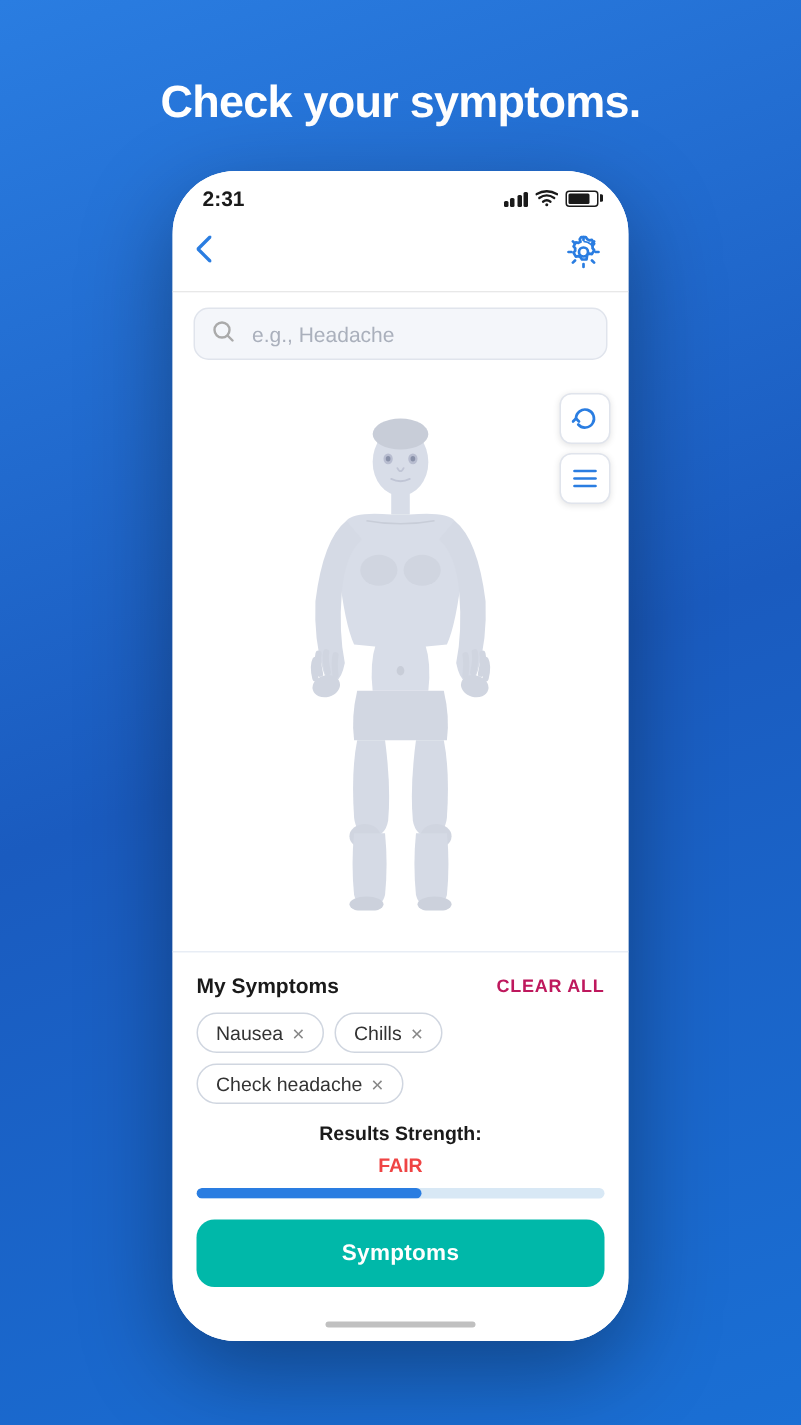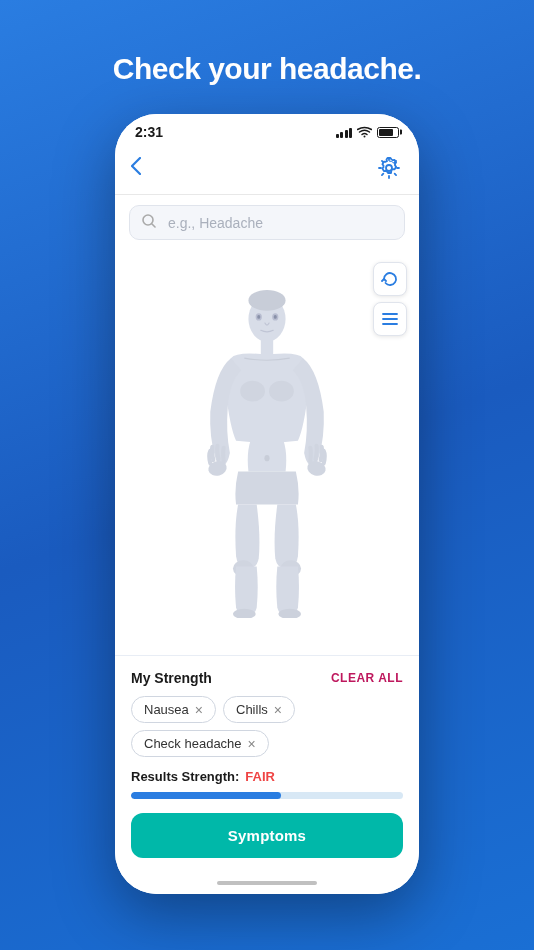--- a/index.html
+++ b/index.html
@@ -252,25 +252,27 @@
     .tag-remove {
       color: #888;
       font-size: 14px;
       font-weight: 400;
       line-height: 1;
       cursor: pointer;
     }
 
     .results-strength {
       display: flex;
+      align-items: center;
       gap: 6px;
       margin-bottom: 8px;
       font-size: 13px;
       font-weight: 600;
       color: #1a1a1a;
+      flex-direction: column;
     }
 
     .strength-label-fair {
       color: #ef4444;
       font-weight: 700;
     }
 
     .progress-bar-wrap {
       background: #d8e8f5;
       border-radius: 4px;
@@ -317,21 +319,21 @@
 
     
     .human-body-svg {
       width: 190px;
       height: 330px;
     }
   </style>
 </head>
 <body>
 
-<div class="page-title">Check your headache.</div>
+<div class="page-title">Check your symptoms.</div>
 
 <div class="phone-wrapper">
 
   <div class="phone-status-bar">
     <span class="status-time">2:31</span>
     <div class="status-icons">
       <div class="signal-bars">
         <span></span>
           <span></span>
           <span></span>
@@ -457,21 +459,21 @@
           <line x1="2" y1="2" x2="16" y2="2" stroke="#2a7de1" stroke-width="1.8" stroke-linecap="round"></line>
           <line x1="2" y1="7" x2="16" y2="7" stroke="#2a7de1" stroke-width="1.8" stroke-linecap="round"></line>
           <line x1="2" y1="12" x2="16" y2="12" stroke="#2a7de1" stroke-width="1.8" stroke-linecap="round"></line>
         </svg>
       </div>
     </div>
   </div>
 
   <div class="bottom-panel">
     <div class="my-symptoms-header">
-      <span class="my-symptoms-label">My Strength</span>
+      <span class="my-symptoms-label">My Symptoms</span>
       <span class="clear-all-btn">CLEAR ALL</span>
     </div>
 
     <div class="symptom-tags">
       <div class="symptom-tag">
         <span>Nausea</span>
         <span class="tag-remove">×</span>
       </div>
       <div class="symptom-tag">
         <span>Chills</span>

